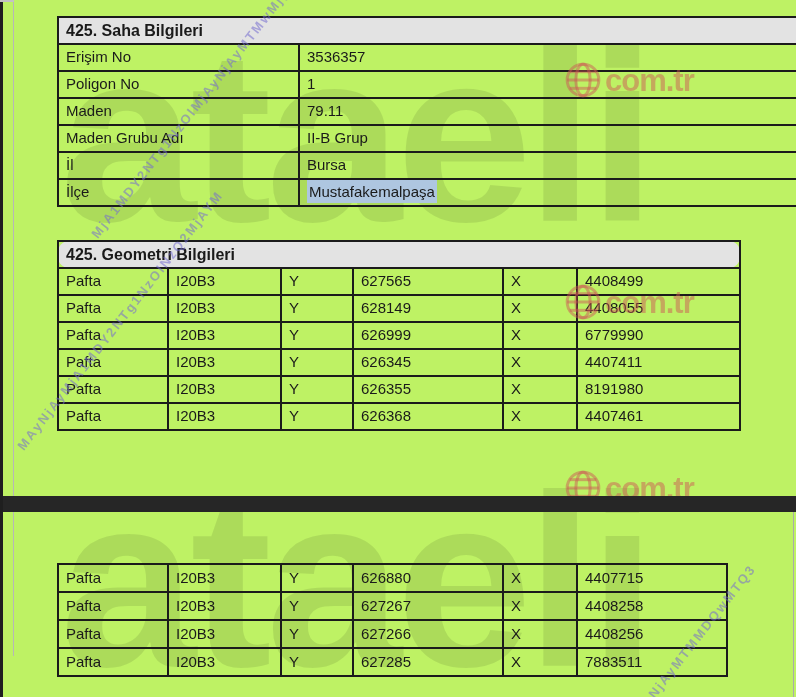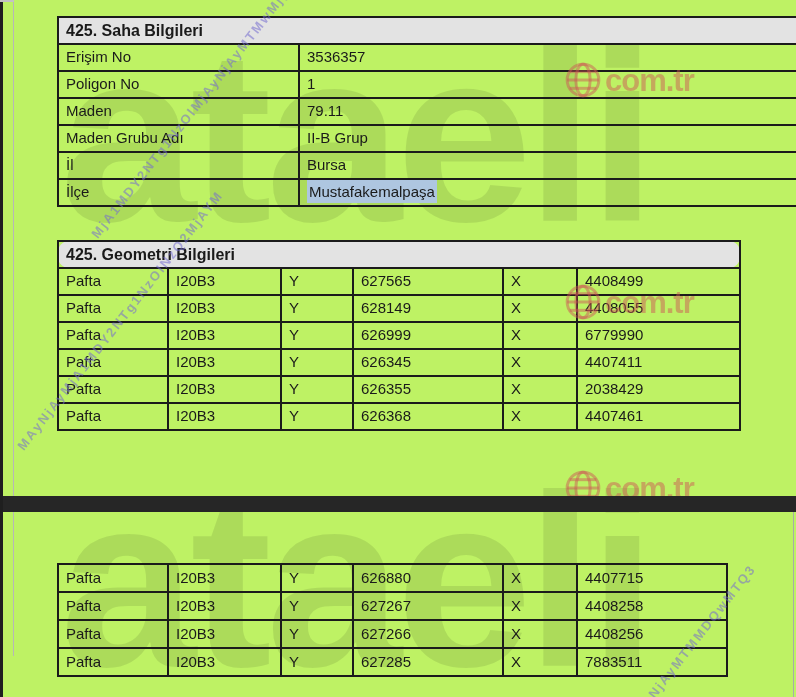--- a/index.html
+++ b/index.html
@@ -153,21 +153,21 @@
           <td>X</td>
           <td>4407411</td>
         </tr>
 
         <tr>
           <td>Pafta</td>
           <td>I20B3</td>
           <td>Y</td>
           <td>626355</td>
           <td>X</td>
-          <td>2038429</td>
+          <td>8191980</td>
         </tr>
 
         <tr>
           <td>Pafta</td>
           <td>I20B3</td>
           <td>Y</td>
           <td>626368</td>
           <td>X</td>
           <td>4407461</td>
         </tr>

